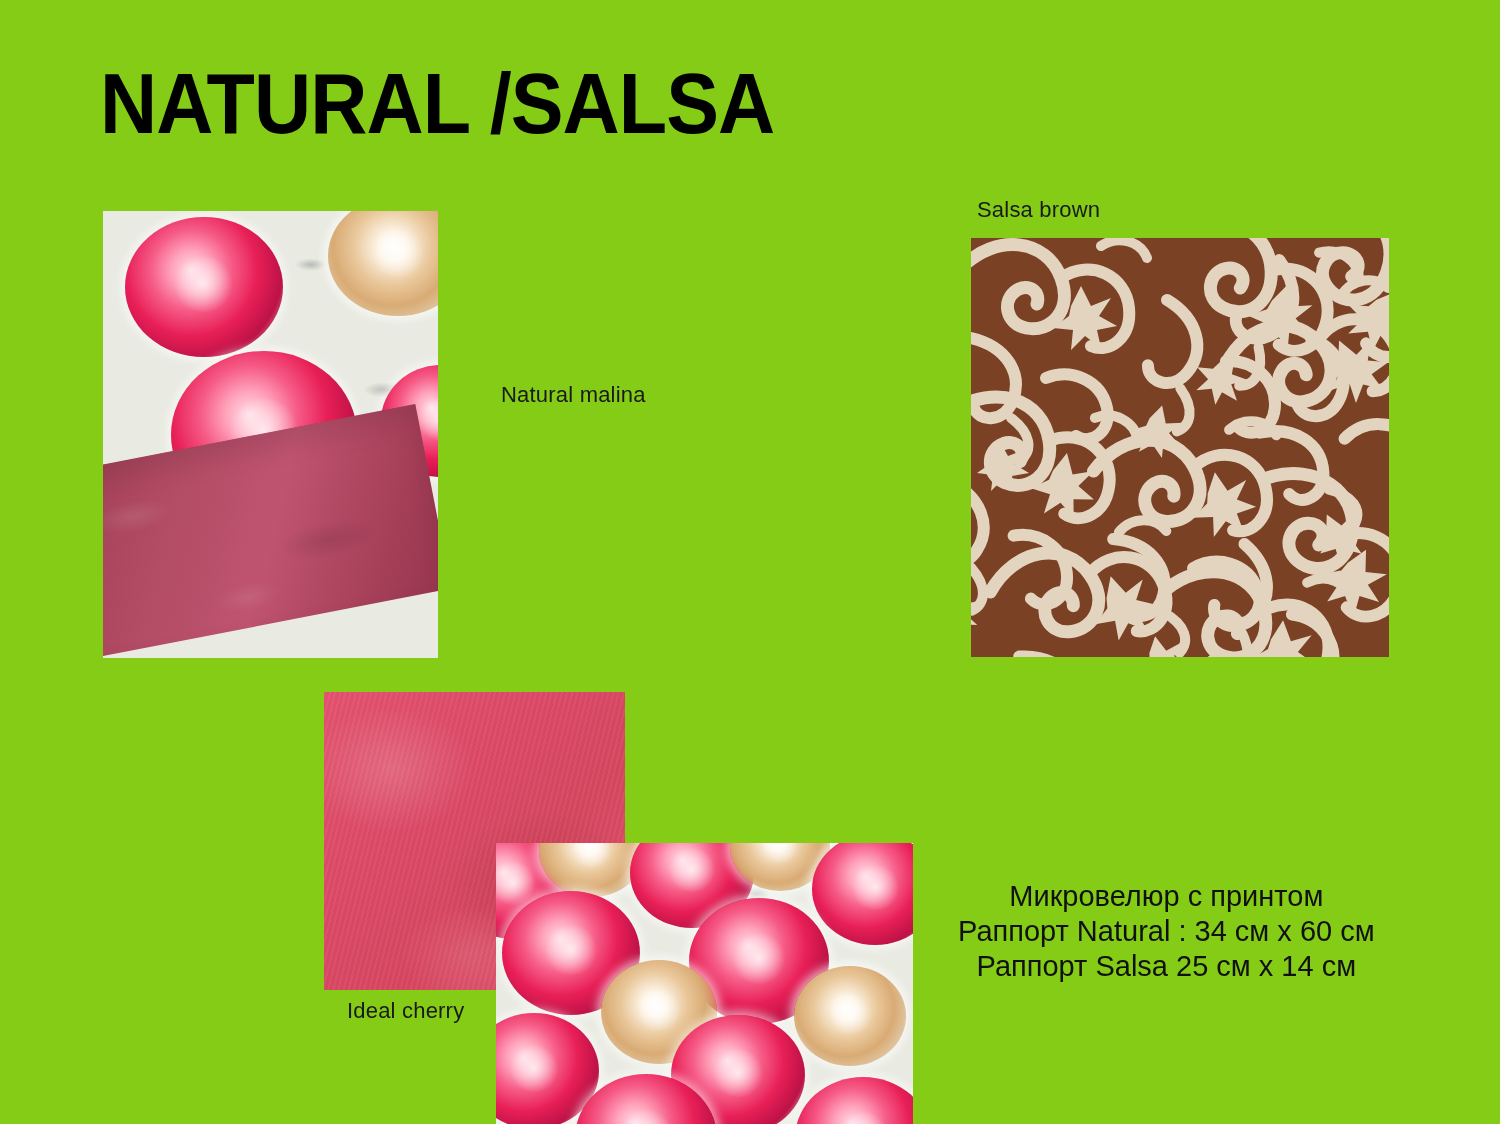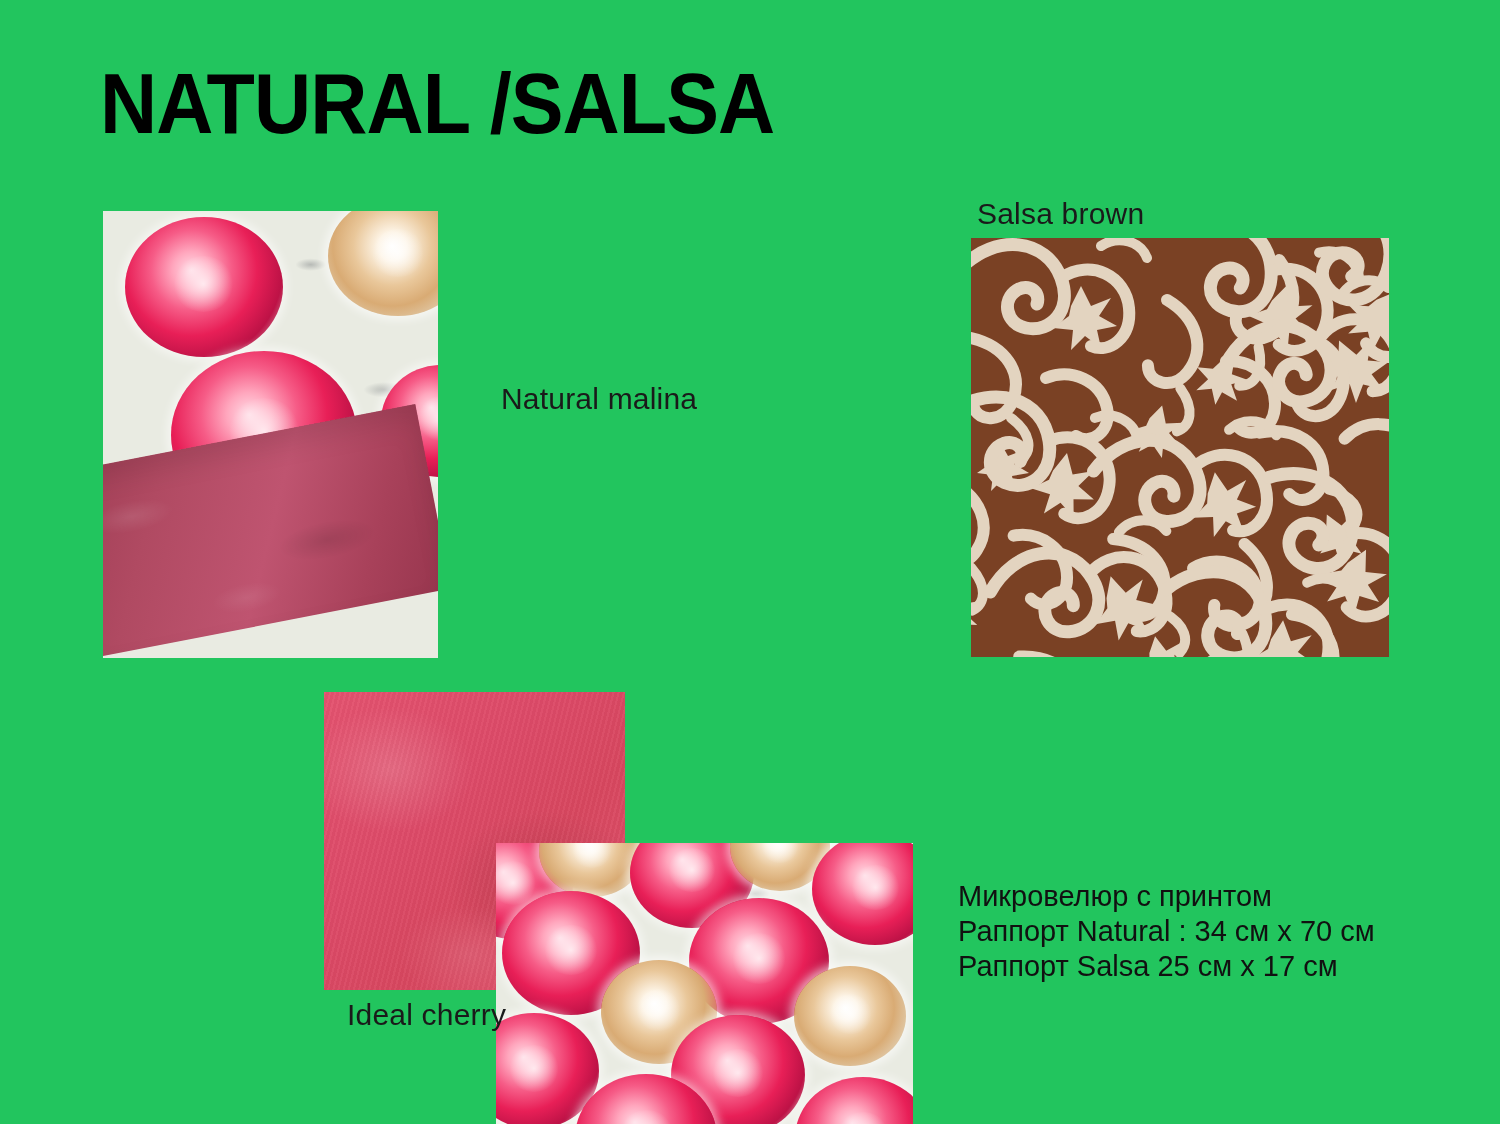--- a/index.html
+++ b/index.html
@@ -5,21 +5,21 @@
   * { margin:0; padding:0; box-sizing:border-box; }
 
   body {
     width:1500px; height:1124px;
     background:#ffffff;
     font-family:"Liberation Sans", sans-serif;
     overflow:hidden;
     position:relative;
   }
 
-  .slide { position:absolute; inset:0; background:#22c55e; }
+  .slide { position:absolute; inset:0; background:#84cc16; }
 
   
   .slide-title {
     position:absolute;
     left:100px; top:58px;
     font-size:86px;
     font-weight:700;
     letter-spacing:-1px;
     color:#000000;
     white-space:nowrap;
@@ -28,21 +28,21 @@
     transform-origin:left top;
   }
 
   
   .swatch {
     position:absolute;
     overflow:hidden;
   }
   .swatch-label {
     position:absolute;
-    font-size:30px;
+    font-size:22px;
     color:#1a1a1a;
     white-space:nowrap;
     letter-spacing:0.2px;
   }
 
   
   .floral {
     background-color:#e9ebe2;
     position:relative;
   }
@@ -137,21 +137,21 @@
 
   
   .spec-block {
     position:absolute;
     left:958px; top:879px;
     font-size:29px;
     line-height:35px;
     color:#111111;
     white-space:nowrap;
   }
-  .spec-line { display:block; }
+  .spec-line { display:block;text-align:center; }
 
   .label-salsa-brown    { left:977px; top:197px; }
   .label-natural-malina { left:501px; top:382px; }
   .label-ideal-cherry   { left:325px; top:998px;margin-left:22px; }
 </style>
 </head>
 <body>
 
 <div class="slide">
 
@@ -217,17 +217,17 @@
   </div>
 
   <div class="swatch-label label-salsa-brown">Salsa brown</div>
 
   <div class="swatch-label label-natural-malina">Natural malina</div>
 
   <div class="swatch-label label-ideal-cherry">Ideal cherry</div>
 
   <div class="spec-block">
     <span class="spec-line">Микровелюр с принтом</span>
-    <span class="spec-line">Раппорт Natural : 34 см  х 70 см</span>
-    <span class="spec-line">Раппорт Salsa  25 см х 17 см</span>
+    <span class="spec-line">Раппорт Natural : 34 см  х 60 см</span>
+    <span class="spec-line">Раппорт Salsa  25 см х 14 см</span>
   </div>
 
 </div>
 
 </body></html>

